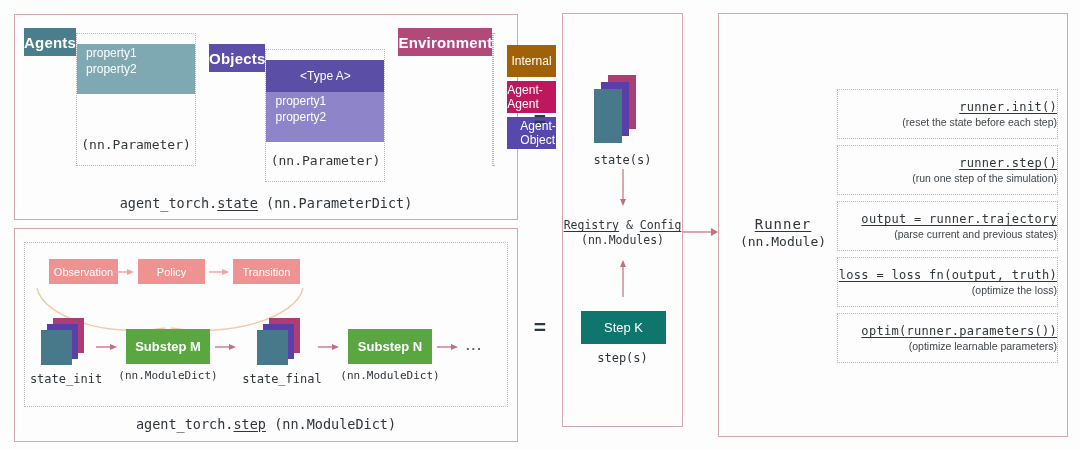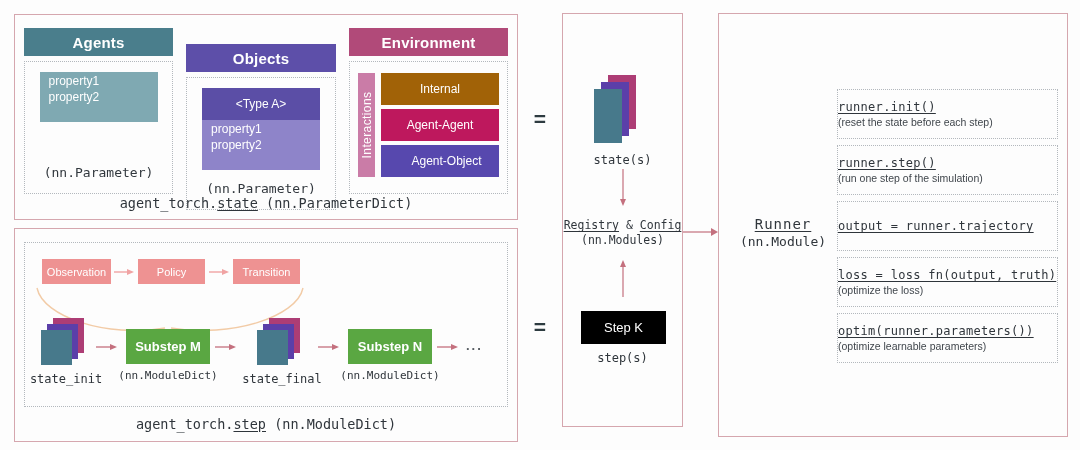--- a/index.html
+++ b/index.html
@@ -10,21 +10,21 @@
   }
   .mono { font-family:"DejaVu Sans Mono", monospace; }
   .panel { position:absolute; border:1px solid #d5a6ae; background:#fdfdfd; }
   .dotted { border:1px dotted #b3b8bd; }
   .u { text-decoration:underline; text-underline-offset:2px; }
   .pre { white-space:pre; }
 
   
   #panel-state { left:14px; top:14px; width:504px; height:206px; }
   #state-cols { position:absolute; left:9px; top:13px; right:9px; display:flex; gap:13px; }
-  .col { display:flex; flex-direction:column; }
+  .col { display:flex; }
   .col-agents { flex:150 0 0; } .col-objects { flex:151 0 0;margin-top:16px; } .col-env { flex:160 0 0; }
   .col-header { height:28px; display:flex; align-items:center; justify-content:center;
     color:#fff; font-size:15px; font-weight:bold; letter-spacing:.2px; }
   .hdr-teal { background:#4a7e8c; } .hdr-purple { background:#5d4fa9; } .hdr-berry { background:#b14a79; }
   .col-body { margin-top:5px; height:133px; position:relative; }
   .type-card { width:118px; margin:10px auto 0; }
   .type-card .tc-head { height:32px; display:flex; align-items:center; justify-content:center;
     color:#fff; font-size:12px; }
   .type-card .tc-body { height:50px; padding:1px 9px; color:#fff; font-size:12px; line-height:16px; }
   .tc-teal { background:#44788a; } .tc-teal-light { background:#7fa9b2; }
@@ -39,21 +39,21 @@
   .env-row { flex:1; display:flex; align-items:center; justify-content:center; color:#fff; font-size:12px; }
   .row-coral { background:#a16207; } .row-teal { background:#be185d; } .row-purple { background:#5748ae;padding-left:13px; }
   .panel-caption { position:absolute; left:0; right:0; text-align:center; font-size:13.5px; color:#2f353b; }
   #state-caption { bottom:8px; } #step-caption { bottom:9px; }
 
   
   #panel-step { left:14px; top:228px; width:504px; height:214px; }
   #step-inner { position:absolute; left:9px; top:13px; width:484px; height:165px; }
   .fn-box { position:absolute; top:16px; height:25px; background:#ee9292; color:#fff;
     display:flex; align-items:center; justify-content:center; font-size:11px; }
-  #fn-observation { left:17px; width:69px; } #fn-policy { left:113px; width:67px; } #fn-transition { left:208px; width:67px; }
+  #fn-observation { left:24px; width:69px; } #fn-policy { left:113px; width:67px; } #fn-transition { left:208px; width:67px; }
   #fn-caption { position:absolute; left:80px; width:140px; top:46px; text-align:center;
     font-size:9px; color:#4a5056; }
   .stack { position:absolute; width:43px; height:47px; }
   .stack .card { position:absolute; width:31px; height:35px; }
   .stack .c-back { left:12px; top:0; background:#ad3d75; }
   .stack .c-mid { left:6px; top:6px; background:#5b3fa9; }
   .stack .c-front { left:0; top:12px; background:#47798b; }
   #stack-init { left:16px; top:75px; } #stack-final { left:232px; top:75px; }
   .stack-label { position:absolute; top:129px; text-align:center; font-size:12px; color:#2f353b; }
   #lbl-state-init { left:-4px; width:90px; } #lbl-state-final { left:212px; width:90px; }
@@ -75,32 +75,32 @@
   #panel-middle { left:562px; top:13px; width:121px; height:414px; }
   #mid-stack { position:absolute; left:31px; top:61px; width:42px; height:68px; }
   #mid-stack .card { position:absolute; width:28px; height:54px; }
   #mid-stack .c-back { left:14px; top:0; background:#ad3d75; }
   #mid-stack .c-mid { left:7px; top:7px; background:#5b3fa9; }
   #mid-stack .c-front { left:0; top:14px; background:#47798b; }
   .mid-label { position:absolute; left:0; right:0; text-align:center; font-size:12px; color:#2f353b; }
   #lbl-states { top:139px; } #lbl-steps { top:337px; }
   #registry-block { position:absolute; left:-4px; right:-4px; top:204px; text-align:center;
     font-size:11.5px; color:#2f353b; line-height:15px; }
-  #step-k { position:absolute; left:18px; top:297px; width:85px; height:33px; background:#000000;
+  #step-k { position:absolute; left:18px; top:297px; width:85px; height:33px; background:#0f766e;
     color:#fff; display:flex; align-items:center; justify-content:center; font-size:13px; }
 
   
   #panel-runner { left:718px; top:13px; width:350px; height:424px; }
   #runner-label { position:absolute; left:12px; top:202px; width:104px; text-align:center;
     color:#2f353b; line-height:17px; }
   #runner-label .t { font-size:14px; letter-spacing:1px; }
   #runner-label .s { font-size:13px; }
   #methods { position:absolute; left:118px; top:75px; width:221px; display:flex;
     flex-direction:column; gap:6px; }
-  .method-box { height:50px; display:flex; flex-direction:column; align-items:flex-start;
+  .method-box { height:50px; display:flex; flex-direction:column; align-items:flex-end;
     justify-content:center; gap:2px; background:#fdfdfd; }
   .method-code { font-size:12px; letter-spacing:.3px; color:#2f353b;
     text-decoration:underline; text-underline-offset:2px; }
   .method-desc { font-size:10.5px; color:#40464c; }
 </style>
 </head>
 <body>
 
 <div id="stage">
 
@@ -266,20 +266,21 @@
       <div class="method-box dotted">
         <div class="method-code mono">runner.init()</div>
         <div class="method-desc">(reset the state before each step)</div>
       </div>
       <div class="method-box dotted">
         <div class="method-code mono">runner.step()</div>
         <div class="method-desc">(run one step of the simulation)</div>
       </div>
       <div class="method-box dotted">
         <div class="method-code mono">output = runner.trajectory</div>
+        <div class="method-desc">(parse current and previous states)</div>
       </div>
       <div class="method-box dotted">
         <div class="method-code mono">loss = loss_fn(output, truth)</div>
         <div class="method-desc">(optimize the loss)</div>
       </div>
       <div class="method-box dotted">
         <div class="method-code mono">optim(runner.parameters())</div>
         <div class="method-desc">(optimize learnable parameters)</div>
       </div>
     </div>

